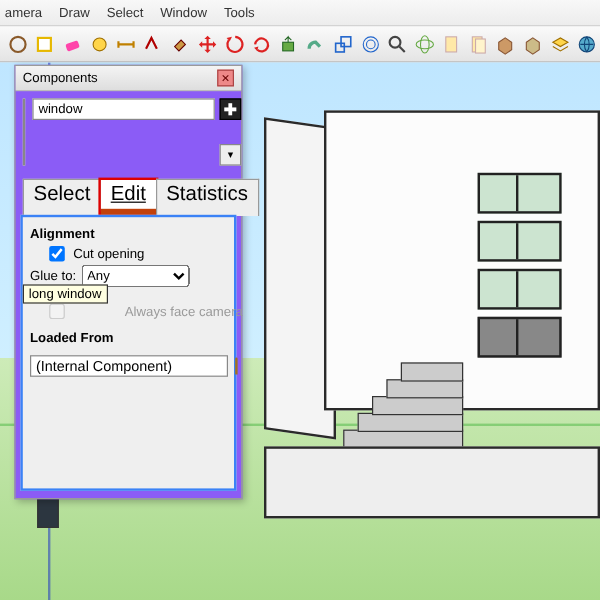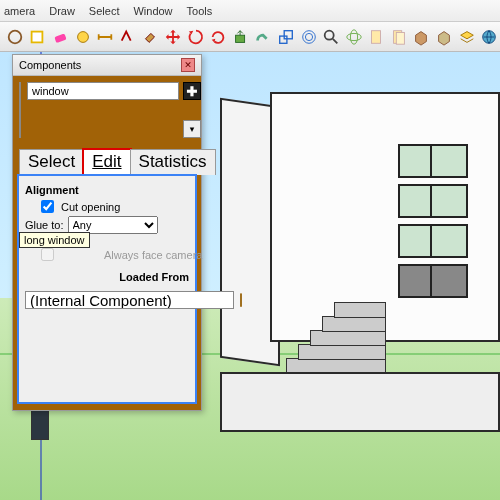--- a/index.html
+++ b/index.html
@@ -26,46 +26,46 @@
 
   .win { position:absolute; right:30px; width:70px; height:34px; background:#cce4d0; border:2px solid #222; }
   .win::after{ content:""; position:absolute; left:45%; top:0; bottom:0; width:2px; background:#222; }
   .w1{top:50px;} .w2{top:90px;} .w3{top:130px;} .w4{top:170px; background:#888;}
 
   .person { position:absolute; left:26px; bottom:60px; width:28px; }
   .person .head{ width:12px; height:12px; background:#d8c0a8; border:1px solid #333; border-radius:50%; margin:0 auto; }
   .person .body{ width:18px; height:28px; background:#5a6670; border:1px solid #333; margin:0 auto; border-radius:4px 4px 0 0;}
   .person .legs{ width:18px; height:30px; background:#2c3640; border:1px solid #333; margin:0 auto;}
 
-  .panel { position:absolute; top:54px; left:12px; width:190px; background:#a16207; border:1px solid #9a9a9a; box-shadow:2px 2px 6px rgba(0,0,0,.25); font-size:11px; }
+  .panel { position:absolute; top:54px; left:12px; width:190px; background:#8b5cf6; border:1px solid #9a9a9a; box-shadow:2px 2px 6px rgba(0,0,0,.25); font-size:11px; }
   .panel-title { background:linear-gradient(#f4f4f4,#dedede); padding:3px 6px; display:flex; justify-content:space-between; align-items:center; border-bottom:1px solid #bbb; }
   .panel-close { width:14px; height:14px; background:#e88; border:1px solid #a44; font-size:9px; display:flex; align-items:center; justify-content:center; color:#600;}
   .panel-top { display:flex; padding:6px; gap:6px; }
   .thumb { width:36px; height:56px; background:#fff; border:1px solid #888; display:flex; flex-direction:column;}
   .thumb div{ flex:1; border-bottom:1px solid #888; }
   .search-wrap{ flex:1; display:flex; gap:4px;}
   .search-wrap input{ flex:1; height:18px; font-size:11px; padding:1px 4px; border:1px solid #888;}
   .plus-btn{ width:18px; height:18px; background:#222; color:#fff; border:1px solid #000; font-size:13px; font-weight:bold; line-height:1;}
   .drop-btn{ width:18px; height:18px; border:1px solid #888; background:#eee; font-size:9px;}
 
   .tabs { display:flex; padding-left:6px; margin-top:4px; font-size:17px;}
   .tab { padding:2px 8px; border:1px solid #999; background:#eee; margin-right:-1px; border-bottom:none; position:relative; top:1px;}
-  .tab.active{ background:#fff; border-bottom:1px solid #c2410c;text-decoration:underline; }
+  .tab.active{ background:#fff; border-bottom:6px solid #c2410c;text-decoration:underline; }
   .tab.hi{ outline:2px solid #d00; outline-offset:-1px; }
 
   .tab-body { margin:0 4px 6px 4px; background:#efefef; border:2px solid #3b82f6; padding:6px; height:230px; position:relative;}
   .section-h{ font-weight:bold; margin:2px 0 4px 0; }
   .row{ display:flex; align-items:center; gap:4px; margin:3px 0; }
   .row label{ white-space:nowrap; }
   .row select{ font-size:11px; height:18px; width:90px; }
   .row input[type=checkbox]{ margin-left:16px; margin-right:3px;}
   .disabled{ color:#9a9a9a; }
   .tooltip{ position:absolute; left:0; top:56px; background:#ffffe1; border:1px solid #333; padding:1px 4px; font-size:11px; }
   .loaded-box{ margin-top:8px; display:flex; gap:6px; align-items:center;}
-  .loaded-box input{ flex:1; height:18px; font-size:15px; border:1px solid #888; padding:1px 4px; background:#fff;}
+  .loaded-box input{ flex:1; height:18px; font-size:12px; border:1px solid #888; padding:1px 4px; background:#fff;}
   .folder-icon{ width:16px; height:14px; background:#e8c070; border:1px solid #a07020; border-radius:2px 2px 0 0;}
 </style>
 </head>
 <body>
 
 <div class="menubar">
   <span>amera</span>
   <span>Draw</span>
   <span>Select</span>
   <span>Window</span>
@@ -257,19 +257,19 @@
     </div>
     <div class="row">
       <label>Glue to:</label>
       <select><option>Any</option></select>
     </div>
     <div class="tooltip">long window</div>
     <div class="row disabled" style="margin-top:14px;gap:47px;">
       <input type="checkbox" disabled="" style="">
       <label>Always face camera</label>
     </div>
-    <div class="section-h" style="margin-top:10px;text-align:right;">Loaded From</div>
+    <div class="section-h" style="margin-top:10px;">Loaded From</div>
     <div class="loaded-box">
       <input readonly="" value="(Internal Component)" style="">
       <div class="folder-icon"></div>
     </div>
   </div>
 </div>
 
 </body></html>

